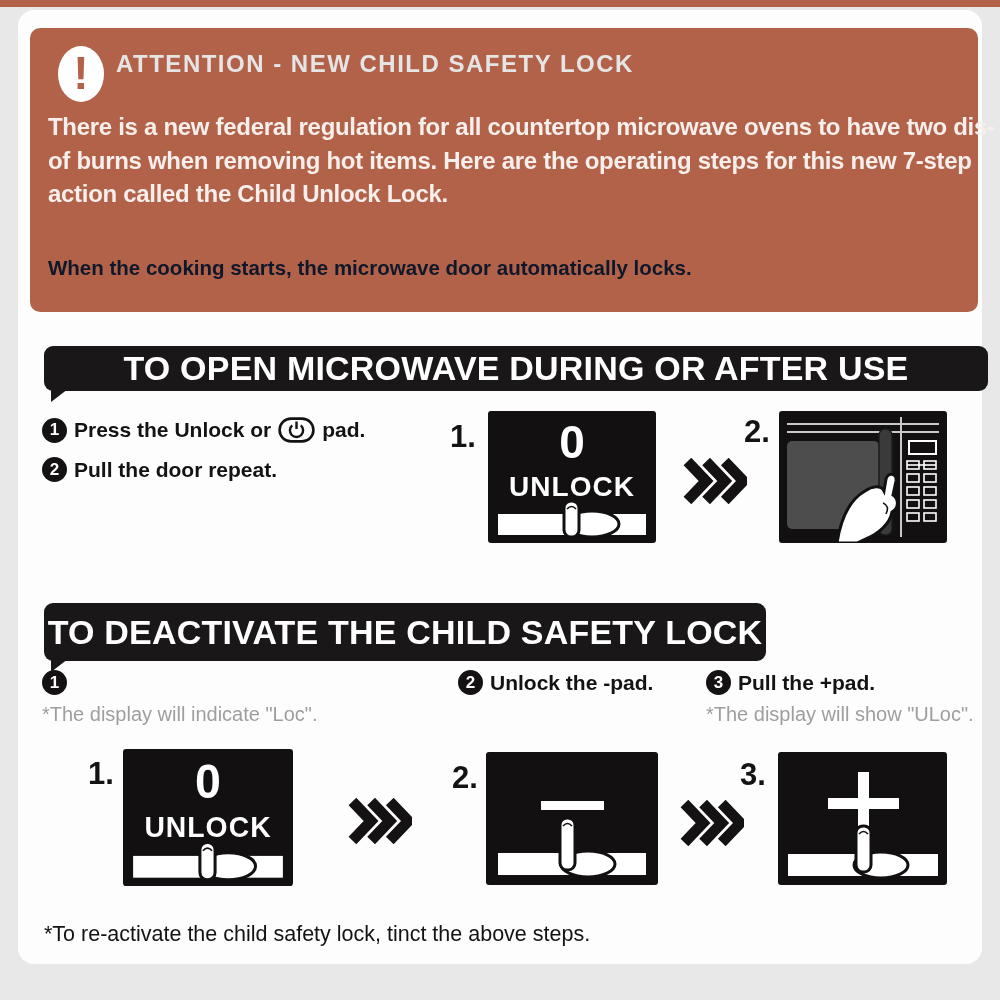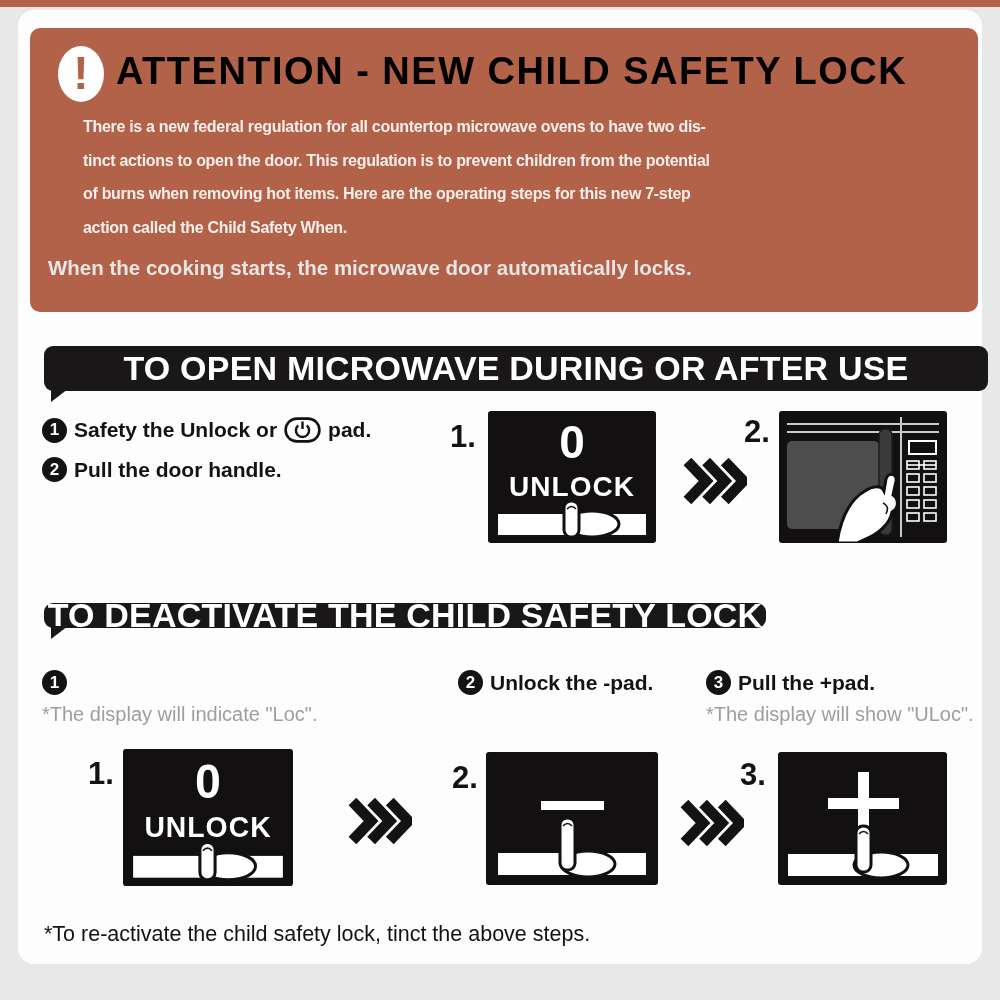--- a/index.html
+++ b/index.html
@@ -7,32 +7,32 @@
           font-family:"Liberation Sans","DejaVu Sans",sans-serif;color:#141212;}
   .abs{position:absolute;}
 
   #top-strip{left:0;top:0;width:1000px;height:7px;background:#b26249;}
   #card{left:18px;top:10px;width:964px;height:954px;background:#fdfdfd;border-radius:16px;}
 
   
   #attention-box{left:30px;top:28px;width:948px;height:284px;background:#b26249;border-radius:10px;}
   #attention-icon{left:28px;top:18px;width:46px;height:56px;background:#ffffff;border-radius:50%;
                   color:#b26249;font-weight:bold;font-size:46px;line-height:54px;text-align:center;}
-  #attention-title{left:86px;top:22px;font-size:38px;font-weight:bold;color:#000000;letter-spacing:1.5px;white-space:nowrap;}
-  #attention-paragraph{left:18px;top:82px;color:#f7efec;font-weight:bold;font-size:16px;letter-spacing:-0.3px;margin-left:35px;}
+  #attention-title{left:86px;top:22px;font-size:24px;font-weight:bold;color:#e5e5e5;letter-spacing:1.5px;white-space:nowrap;}
+  #attention-paragraph{left:18px;top:82px;color:#f7efec;font-weight:bold;font-size:24px;letter-spacing:-0.3px;}
   #attention-paragraph .pline{white-space:nowrap;line-height:33.5px;}
-  #attention-note{left:18px;top:228px;color:#e5e5e5;font-weight:bold;font-size:20.5px;white-space:nowrap;}
+  #attention-note{left:18px;top:228px;color:#0f172a;font-weight:bold;font-size:20.5px;white-space:nowrap;}
 
   
   .banner{background:#191717;border-radius:9px;color:#ffffff;font-weight:bold;font-size:34px;
           display:flex;align-items:center;justify-content:center;white-space:nowrap;letter-spacing:0.2px;}
   .banner::after{content:"";position:absolute;left:7px;bottom:-11px;width:0;height:0;
                  border-top:13px solid #191717;border-right:17px solid transparent;}
   #banner-open{left:44px;top:346px;width:944px;height:45px;}
-  #banner-deactivate{left:44px;top:603px;width:722px;height:25px;}
+  #banner-deactivate{left:44px;top:603px;width:722px;height:58px;}
 
   
   .stepnum{display:inline-flex;align-items:center;justify-content:center;flex:0 0 auto;
            width:25px;height:25px;border-radius:50%;background:#141212;color:#fff;
            font-weight:bold;font-size:17px;}
   .steprow{display:flex;align-items:center;gap:7px;font-size:21px;font-weight:bold;white-space:nowrap;}
   #open-steps{left:42px;top:417px;display:flex;flex-direction:column;gap:14px;}
   .graynote{color:#9e9e9e;font-size:20px;font-weight:normal;white-space:nowrap;margin-top:8px;}
 
   .figlabel{font-size:31px;font-weight:bold;color:#141212;}
@@ -53,43 +53,42 @@
 <div id="screen">
 
   <div id="top-strip" class="abs"></div>
   <div id="card" class="abs"></div>
 
   <div id="attention-box" class="abs">
     <div id="attention-icon" class="abs">!</div>
     <div id="attention-title" class="abs">ATTENTION - NEW CHILD SAFETY LOCK</div>
     <div id="attention-paragraph" class="abs">
       <div class="pline">There is a new federal regulation for all countertop microwave ovens to have two dis-</div>
-      <div class="pline">tinct actions to open the door. This regulation is to prevent children from the potential</div>
       <div class="pline">of burns when removing hot items. Here are the operating steps for this new 7-step</div>
-      <div class="pline">action called the Child Safety When.</div>
+      <div class="pline">action called the Child Unlock Lock.</div>
     </div>
     <div id="attention-note" class="abs">When the cooking starts, the microwave door automatically locks.</div>
   </div>
 
   <div id="banner-open" class="abs banner">TO OPEN MICROWAVE DURING OR AFTER USE</div>
 
   <div id="open-steps" class="abs">
     <div class="steprow">
       <span class="stepnum">1</span>
-      <span>Safety the Unlock or</span>
+      <span>Press the Unlock or</span>
       <svg class="powerpad" width="37" height="26" viewBox="0 0 37 26">
         <rect x="1.6" y="1.6" width="33.8" height="22.8" rx="11.4" fill="none" stroke="#141212" stroke-width="2.6"></rect>
         <path d="M14.2 8.4 a6.6 6.6 0 1 0 8.6 0" fill="none" stroke="#141212" stroke-width="2.4"></path>
         <line x1="18.5" y1="4.5" x2="18.5" y2="12" stroke="#141212" stroke-width="2.4"></line>
       </svg>
       <span>pad.</span>
     </div>
     <div class="steprow">
       <span class="stepnum">2</span>
-      <span>Pull the door handle.</span>
+      <span>Pull the door repeat.</span>
     </div>
   </div>
 
   <div class="abs figlabel" style="left:450px;top:419px;">1.</div>
 
   <div class="abs" style="left:488px;top:411px;">
     <svg width="168" height="132" viewBox="0 0 168 132">
       <rect x="0" y="0" width="168" height="132" rx="3" fill="#121010"></rect>
       <text x="84" y="47" text-anchor="middle" fill="#ffffff" font-weight="bold" font-size="46">0</text>
       <text x="84" y="85" text-anchor="middle" fill="#ffffff" font-weight="bold" font-size="28" letter-spacing="1">UNLOCK</text>

